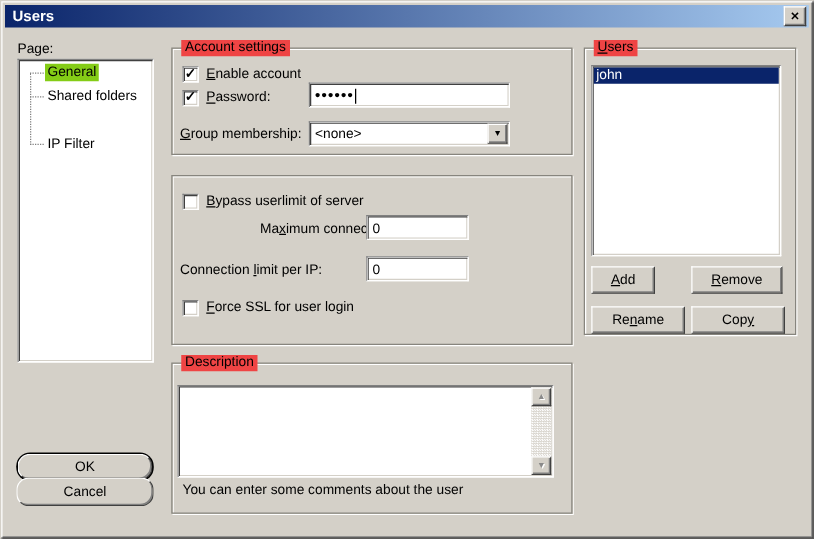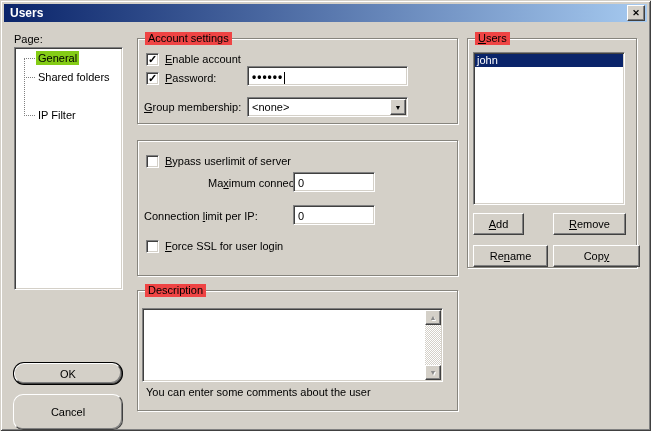--- a/index.html
+++ b/index.html
@@ -75,21 +75,21 @@
     </div>
     <div class="tree-item" style="top:60px;">
       <span class="tree-hline"></span>
       <span class="tree-label">IP Filter</span>
     </div>
   </div>
 
   <button class="raised btn default-ring" style="left:14px;top:363px;width:108px;height:21px;">
     <span>OK</span>
   </button>
-  <button class="raised btn" style="left:13px;top:394px;width:110px;height:36px;border-radius:10px;">
+  <button class="raised btn" style="left:13px;top:382px;width:110px;height:23px;border-radius:10px;">
     <span>Cancel</span>
   </button>
 
   <div class="groupbox" style="left:137px;top:38px;width:321px;height:86px;">
     <span class="legend">Account settings</span>
   </div>
   <span class="checkbox" style="left:146px;top:53px;">
     <span class="check">✓</span>
   </span>
   <span class="lbl" style="left:165px;top:53px;"><u>E</u>nable account</span>
@@ -155,17 +155,17 @@
   </div>
   <button class="raised btn" style="left:473px;top:213px;width:51px;height:22px;">
     <span><u>A</u>dd</span>
   </button>
   <button class="raised btn" style="left:553px;top:213px;width:73px;height:22px;">
     <span><u>R</u>emove</span>
   </button>
   <button class="raised btn" style="left:473px;top:245px;width:75px;height:22px;">
     <span>Re<u>n</u>ame</span>
   </button>
-  <button class="raised btn" style="left:553px;top:245px;width:87px;height:22px;">
+  <button class="raised btn" style="left:553px;top:245px;width:75px;height:22px;">
     <span>Cop<u>y</u></span>
   </button>
 
 </div>
 
 </body></html>

